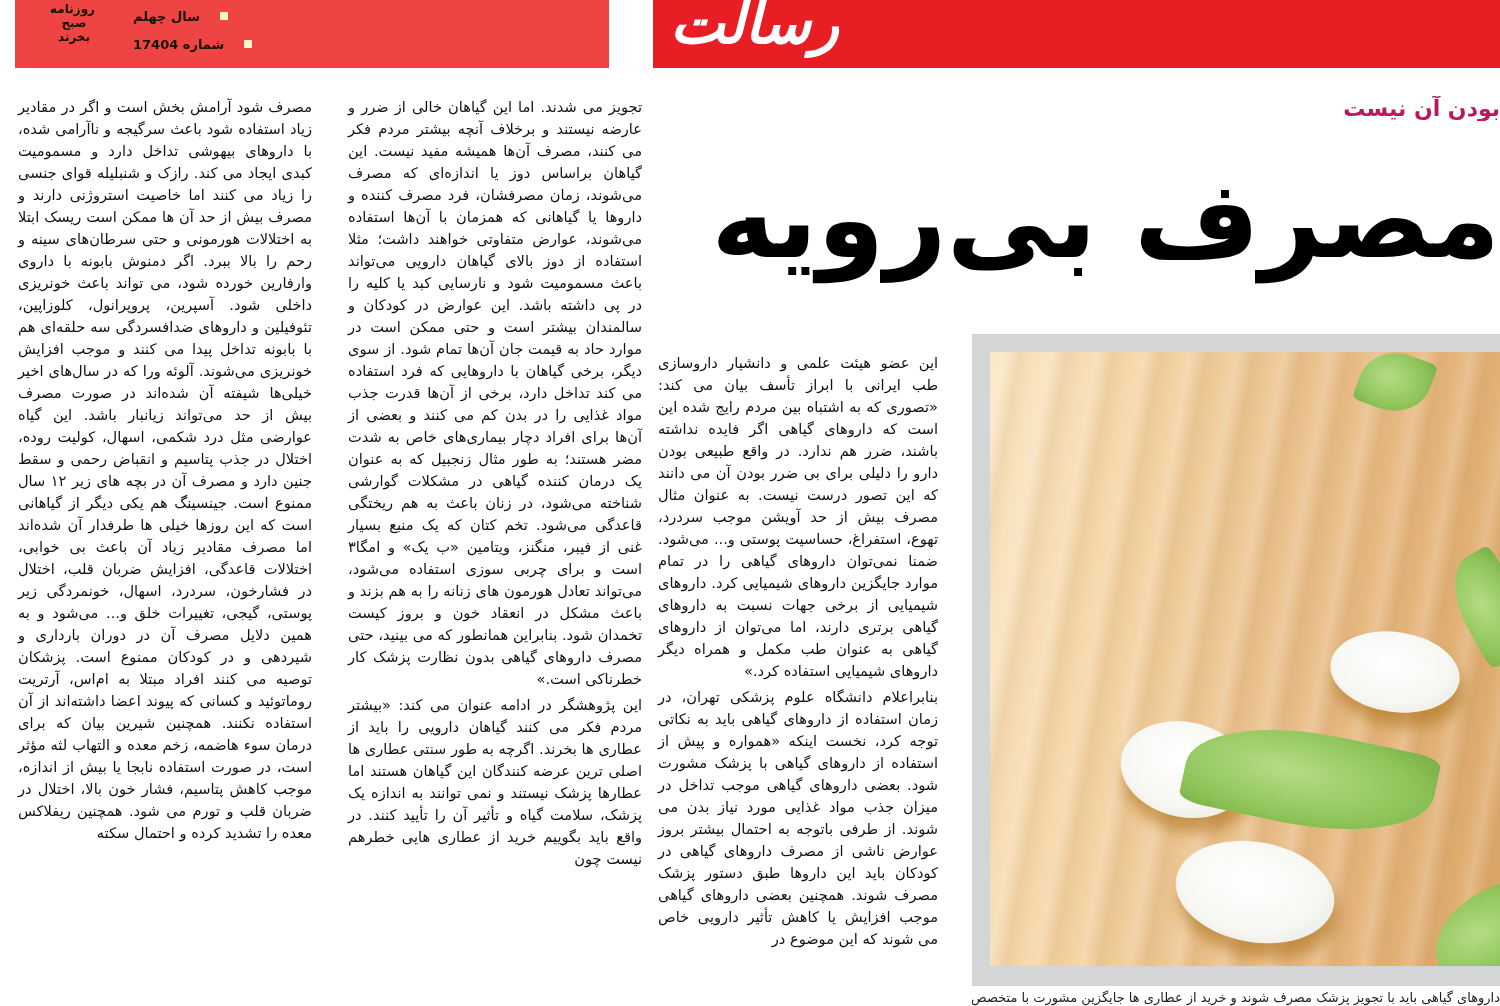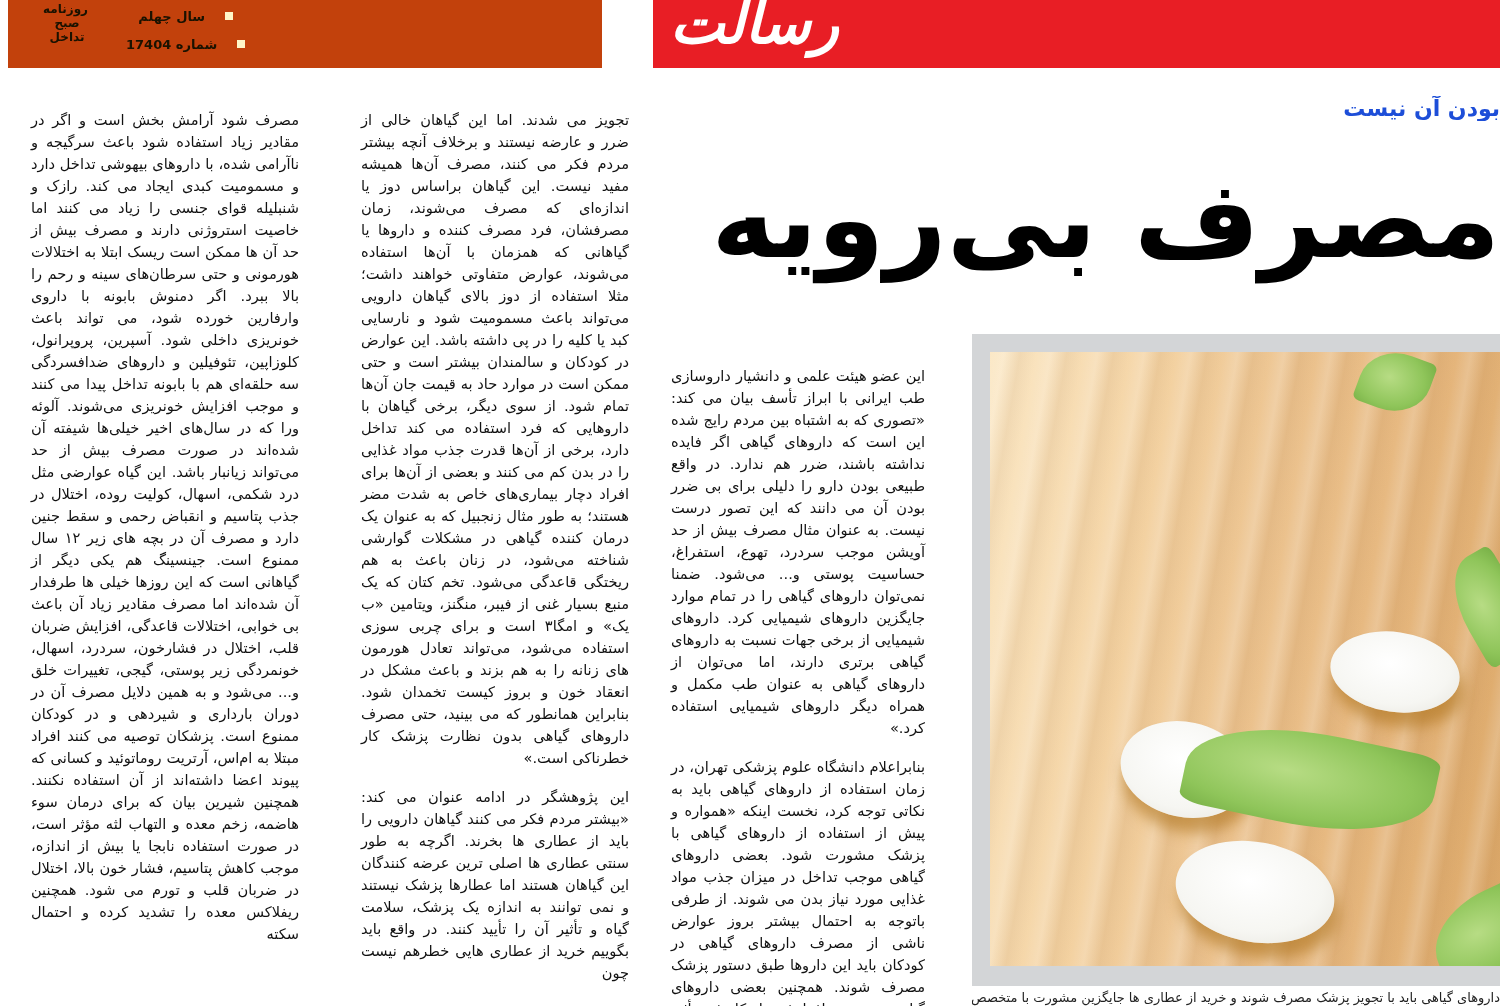--- a/index.html
+++ b/index.html
@@ -17,25 +17,25 @@
     }
     .masthead {
       position: absolute;
       top: 0;
       left: 0;
       width: 1500px;
       height: 68px;
     }
     .mast-yellow {
       position: absolute;
-      left: 8px;
+      left: 15px;
       top: 0;
       width: 594px;
       height: 68px;
-      background: #c2410c;
+      background: #ef4444;
     }
     .mast-red {
       position: absolute;
       left: 653px;
       top: 0;
       width: 847px;
       height: 68px;
       background: #e81e25;
     }
     .logo {
@@ -70,40 +70,40 @@
       top: 2px;
       direction: rtl;
       font-size: 13px;
       font-weight: bold;
       color: #1a1200;
     }
     .issue-meta .row {
       display: flex;
       align-items: center;
       flex-direction: row-reverse;
-      justify-content: center;
+      justify-content: flex-start;
       gap: 20px;
       height: 28px;
     }
     .sq {
       width: 8px;
       height: 8px;
       background: #fff6c8;
       display: inline-block;
     }
     .kicker {
       position: absolute;
       right: 0;
       top: 96px;
       width: 300px;
       text-align: right;
       direction: rtl;
       font-size: 22px;
       font-weight: bold;
-      color: #1d4ed8;
+      color: #be185d;
       overflow: hidden;
       white-space: nowrap;
     }
     .headline {
       position: absolute;
       left: 676px;
       top: 150px;
       width: 824px;
       height: 150px;
       overflow: hidden;
@@ -124,21 +124,21 @@
       position: absolute;
       direction: rtl;
       text-align: justify;
       text-align-last: right;
       font-family: "DejaVu Sans", sans-serif;
       font-size: 14.6px;
       line-height: 22px;
       color: #111;
     }
     .col p {
-      margin: 17px;
+      margin: 4px;
     }
     .col-left {
       left: 14px;
       top: 92px;
       width: 302px;
     }
     .col-mid {
       left: 344px;
       top: 92px;
       width: 302px;
@@ -196,21 +196,21 @@
     }
   </style>
 </head>
 <body>
 
 <div class="masthead">
   <div class="mast-yellow">
     <div class="paper-name">
       <div>روزنامه</div>
       <div>صبح</div>
-      <div>تداخل</div>
+      <div>بخرند</div>
     </div>
     <div class="issue-meta">
       <div class="row">
         <span>سال چهلم</span>
         <span class="sq"></span>
       </div>
       <div class="row">
         <span>شماره 17404</span>
         <span class="sq"></span>
       </div>

